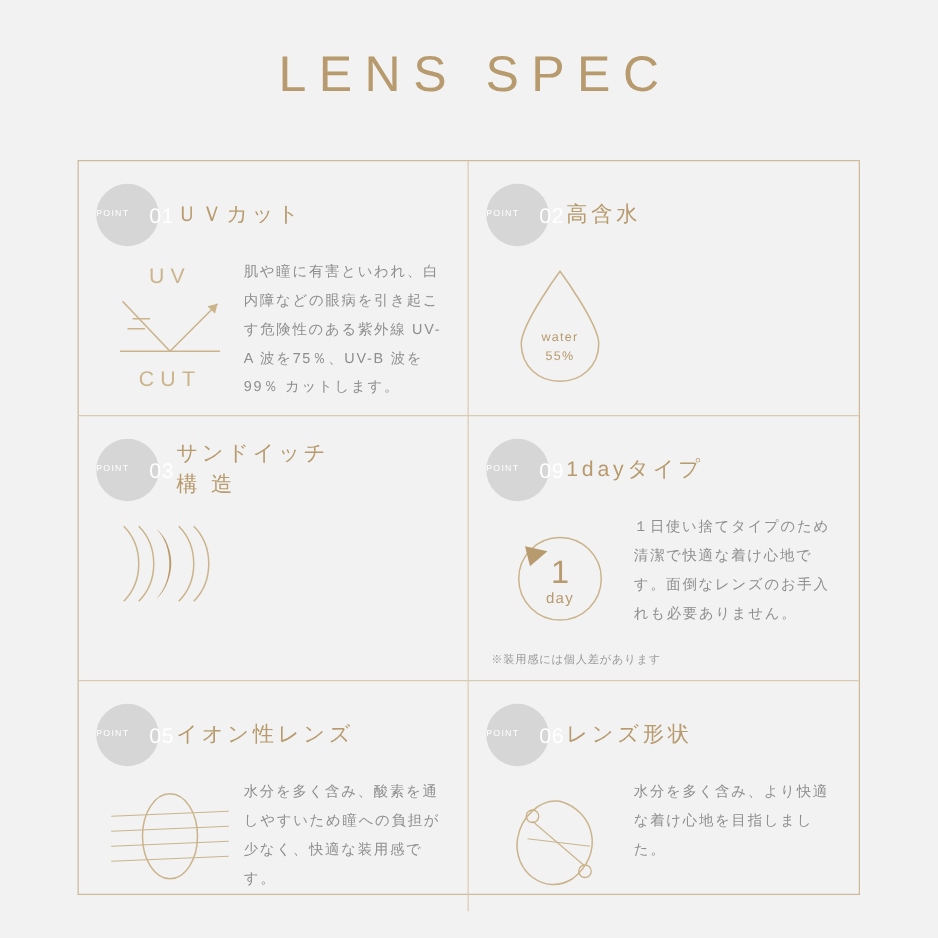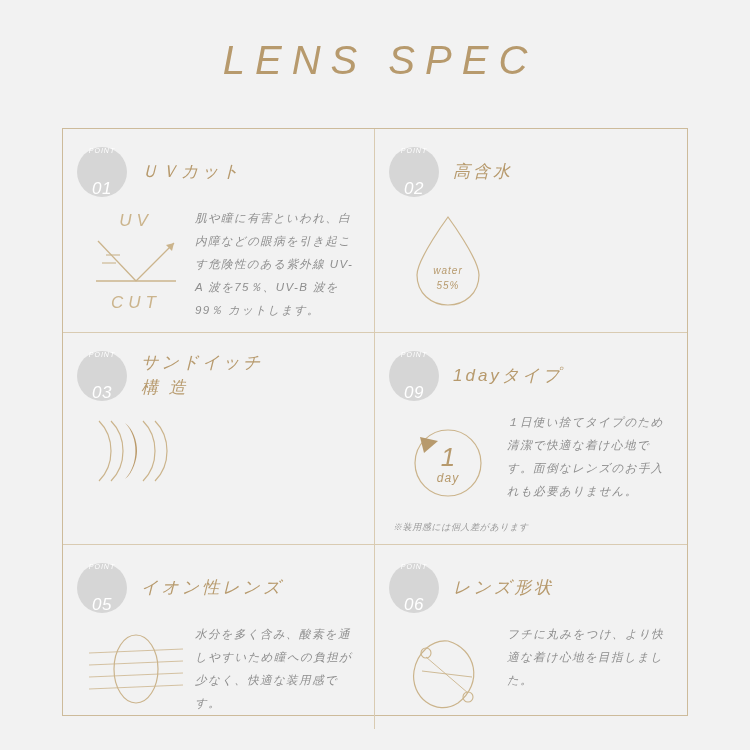--- a/index.html
+++ b/index.html
@@ -12,21 +12,20 @@
     background: #f2f2f2;
     font-family: "Liberation Sans", sans-serif;
     color: #8c8c8c;
     overflow: hidden;
   }
   .page {
     position: relative;
     width: 750px;
     height: 550px;
     box-sizing: border-box;
-    font-style: italic;
   }
   .title {
     text-align: center;
     font-family: "Liberation Sans", sans-serif;
     font-size: 40px;
     letter-spacing: 10px;
     color: #b79a6d;
     font-weight: 400;
     padding-top: 38px;
     padding-left: 10px;
@@ -60,23 +59,22 @@
     gap: 14px;
     height: 58px;
   }
   .point-badge {
     width: 50px;
     height: 50px;
     border-radius: 50%;
     background: #d6d6d6;
     color: #ffffff;
     display: flex;
-    flex-direction: column;
     align-items: center;
-    justify-content: space-between;
+    justify-content: flex-start;
     flex: 0 0 auto;
     line-height: 1;
     gap: 16px;
   }
   .point-badge .plabel {
     font-size: 7px;
     letter-spacing: 1px;
     margin-bottom: 2px;
   }
   .point-badge .pnum {
@@ -269,18 +267,18 @@
       <div class="cell-body">
         <div class="art">
           <svg width="104" height="92" viewBox="0 0 104 92">
             <path d="M52 14 C 80 22, 88 56, 62 76 C 40 90, 14 70, 18 44 C 21 26, 36 12, 52 14 Z" fill="none" stroke="#cbb48c" stroke-width="1.2"></path>
             <line x1="30" y1="30" x2="72" y2="66" stroke="#cbb48c" stroke-width="0.9"></line>
             <line x1="26" y1="44" x2="76" y2="50" stroke="#cbb48c" stroke-width="0.9"></line>
             <circle cx="30" cy="26" r="5" fill="none" stroke="#cbb48c" stroke-width="1.1"></circle>
             <circle cx="72" cy="70" r="5" fill="none" stroke="#cbb48c" stroke-width="1.1"></circle>
           </svg>
         </div>
-        <div class="desc">フチに丸みをつけ、より快適な着け心地を目指しました。</div>
+        <div class="desc">水分を多く含み、より快適な着け心地を目指しました。</div>
       </div>
     </div>
 
   </div>
 </div>
 
 </body></html>

